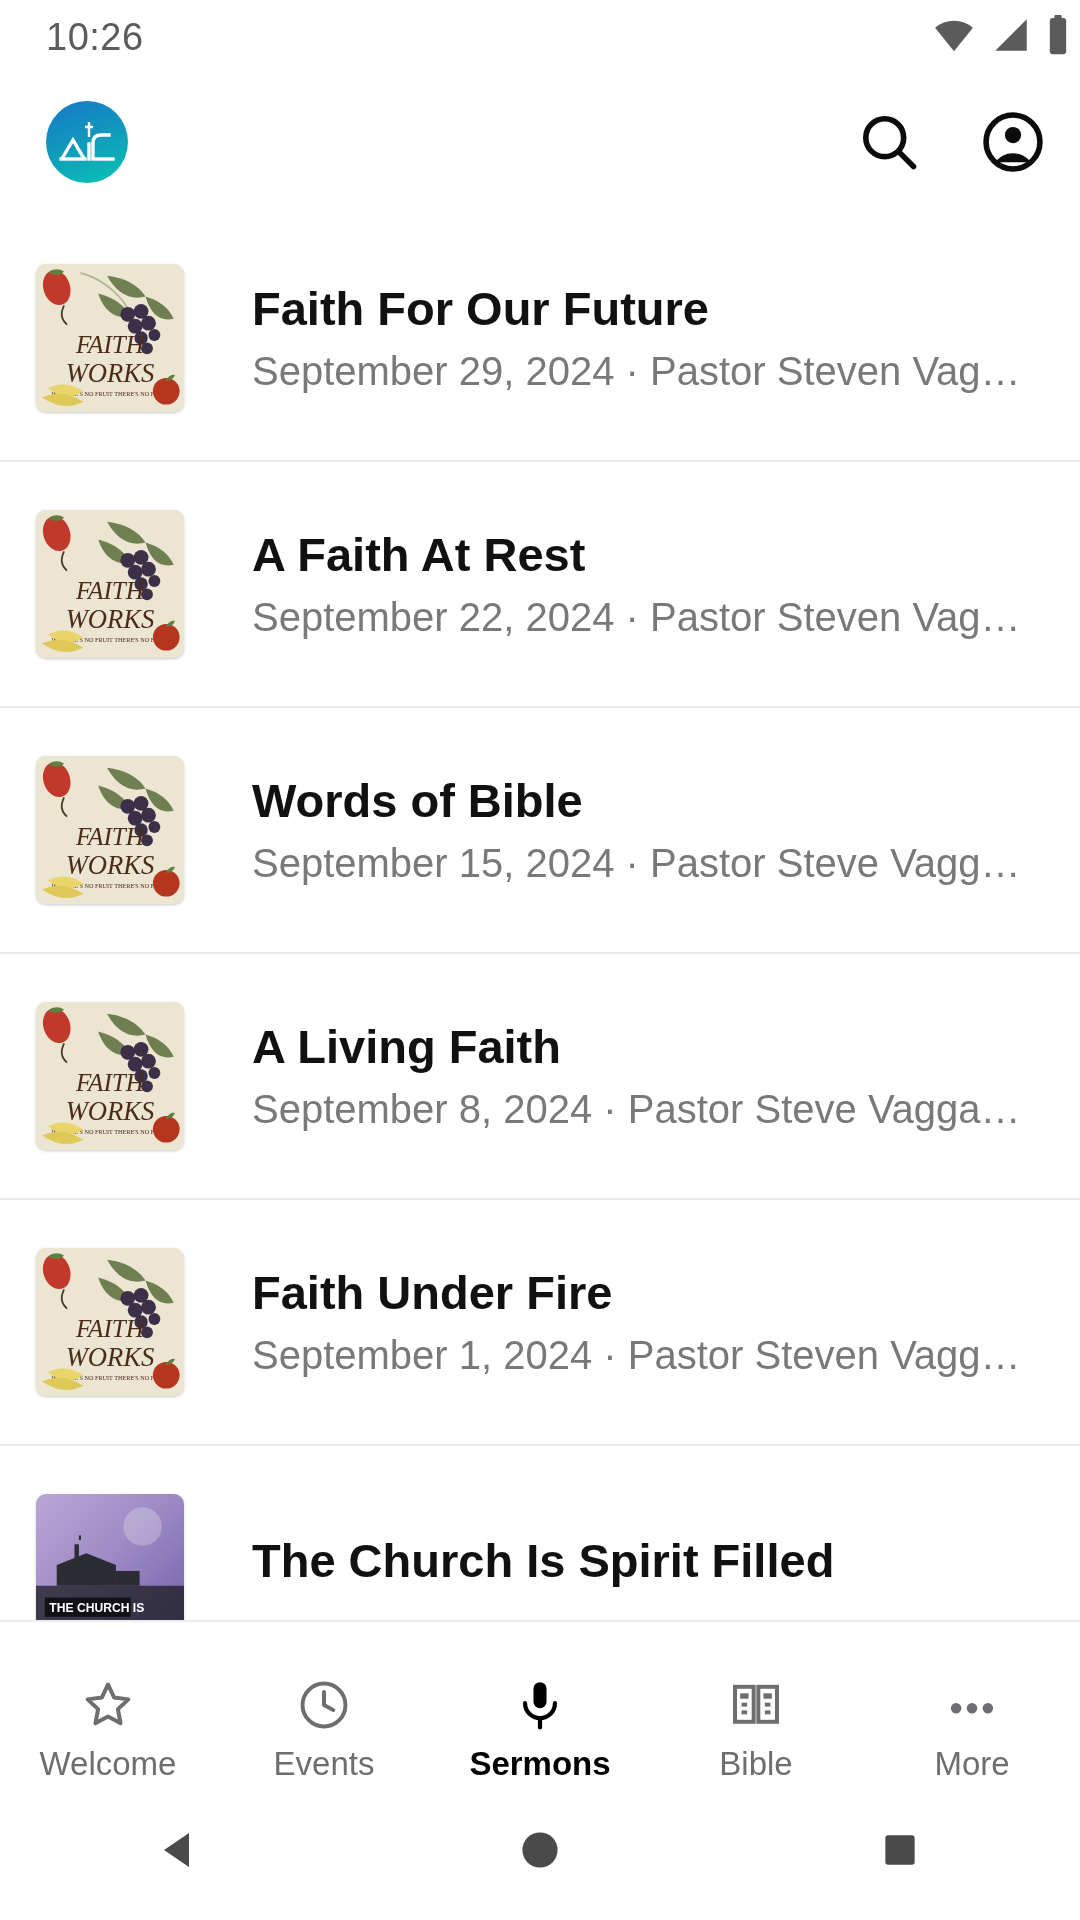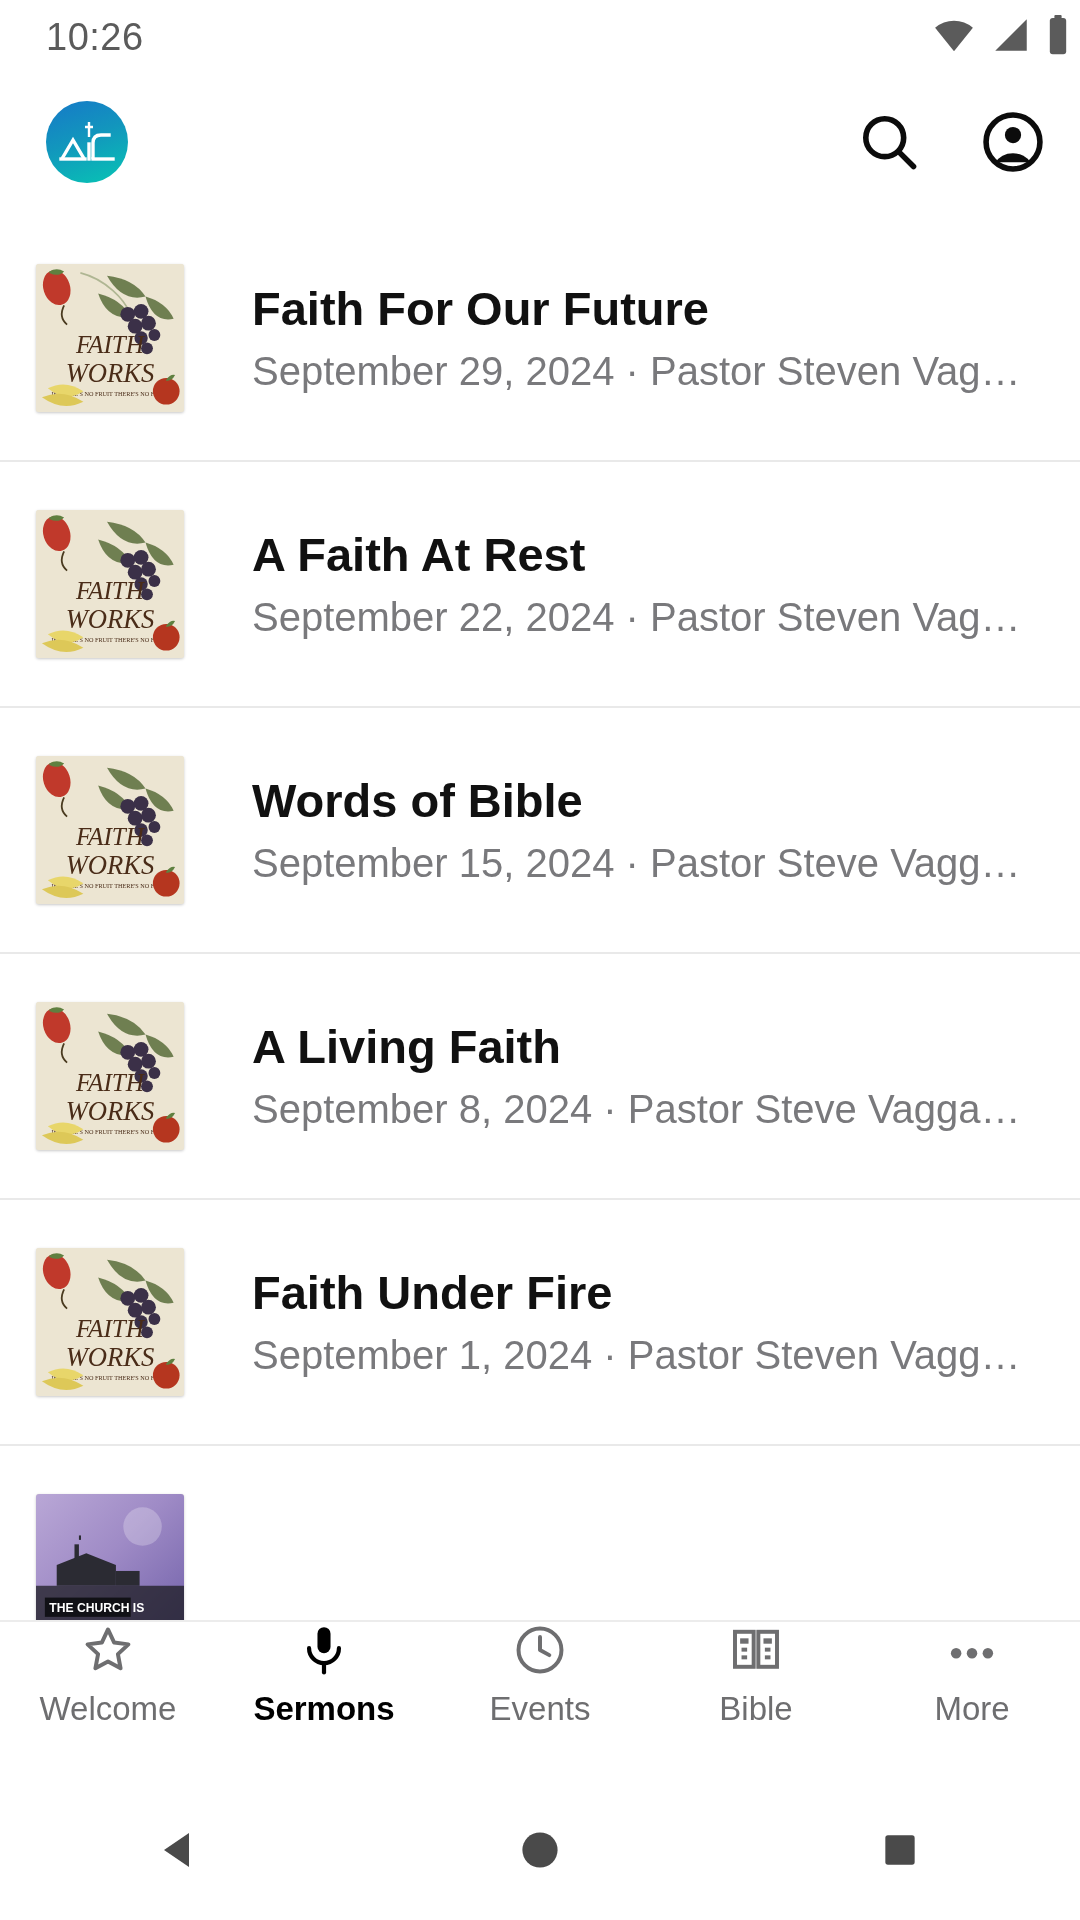--- a/index.html
+++ b/index.html
@@ -40,21 +40,21 @@
   .list{
     position:absolute; top:216px; left:0; width:1080px; height:1404px;
     overflow:hidden;
   }
   .row{
     position:relative; display:flex; align-items:center;
     height:246px; padding:0 34px 0 36px;
     border-bottom:2px solid #e9e9e9;
   }
   .thumb{
-    width:148px; height:148px; border-radius:3px; flex:0 0 auto;
+    width:148px; height:148px; border-radius:10px; flex:0 0 auto;
     overflow:hidden; position:relative;
     box-shadow:0 1px 3px rgba(0,0,0,.22);
     background:#ece6d4;
   }
   .thumb-faith{ background:#ece5d2; }
   .thumb svg{ display:block; width:100%; height:100%; }
   .rowtext{
     margin-left:68px; flex:1 1 auto; min-width:0;
   }
   .row-title{
@@ -63,21 +63,21 @@
   }
   .row-sub{
     margin-top:14px;
     font-size:40px; color:#79797c; line-height:1.12;
     white-space:nowrap; overflow:hidden;
   }
 
   
   .bottomnav{
     position:absolute; left:0; bottom:140px; width:1080px; height:160px;
-    background:#fff; display:flex; align-items:flex-start;
+    background:#fff; display:flex; align-items:flex-end;
     border-top:2px solid #ececec;
   }
   .navitem{
     flex:1 1 0; display:flex; flex-direction:column;
     align-items:center; justify-content:center; gap:14px;
   }
   .navicon{ height:56px; display:flex; align-items:flex-end; justify-content:center; }
   .navlabel{ font-size:33px; color:#6e6e70; line-height:1; }
   .navitem.active .navlabel{ color:#000; font-weight:bold; }
 
@@ -369,54 +369,58 @@
             <path d="M26 46 L26 34 L29 34 L29 46z"></path>
             <path d="M29 31 L29 28 L30.4 28 L30.4 31z"></path>
             <path d="M14 62 L14 48 L34 40 L54 48 L54 62z"></path>
             <path d="M54 62 L54 52 L70 52 L70 62z"></path>
           </g>
           <rect x="0" y="62" width="100" height="38" fill="#1c1c22" opacity=".75"></rect>
           <rect x="6" y="70" width="58" height="13" fill="#111116"></rect>
           <text x="9" y="80" font-size="8.2" fill="#ffffff" font-family="'Liberation Sans', sans-serif" font-weight="bold">THE CHURCH IS</text>
         </svg>
       </div>
+      <div class="rowtext">
+        <div class="row-title">The Church Is Spirit Filled</div>
+        <div class="row-sub"></div>
+      </div>
     </div>
 
   </div>
 
   <div class="bottomnav">
 
     <div class="navitem">
       <div class="navicon">
         <svg width="56" height="56" viewBox="0 0 24 24">
           <path d="M12 3.2 l2.65 5.6 6.1 .78 -4.5 4.2 1.15 6.06 -5.4 -2.95 -5.4 2.95 1.15 -6.06 -4.5 -4.2 6.1 -.78z" fill="none" stroke="#6e6e70" stroke-width="1.7" stroke-linejoin="round"></path>
         </svg>
       </div>
       <div class="navlabel">Welcome</div>
+    </div>
+
+    <div class="navitem">
+      <div class="navicon">
+        <svg width="56" height="56" viewBox="0 0 24 24">
+          <circle cx="12" cy="12" r="9.2" fill="none" stroke="#6e6e70" stroke-width="1.7"></circle>
+          <path d="M12 6.4 L12 12 L16 14.2" fill="none" stroke="#6e6e70" stroke-width="1.7" stroke-linecap="round" stroke-linejoin="round"></path>
+        </svg>
+      </div>
+      <div class="navlabel">Events</div>
     </div>
 
     <div class="navitem active">
       <div class="navicon">
         <svg width="56" height="56" viewBox="0 0 24 24">
           <rect x="9.2" y="2.2" width="5.6" height="11.2" rx="2.8" fill="#000"></rect>
           <path d="M5.6 11.2 a6.4 6.4 0 0 0 12.8 0" fill="none" stroke="#000" stroke-width="1.8" stroke-linecap="round"></path>
           <line x1="12" y1="17.6" x2="12" y2="21.6" stroke="#000" stroke-width="1.8" stroke-linecap="round"></line>
         </svg>
       </div>
       <div class="navlabel">Sermons</div>
-    </div>
-
-    <div class="navitem">
-      <div class="navicon">
-        <svg width="56" height="56" viewBox="0 0 24 24">
-          <circle cx="12" cy="12" r="9.2" fill="none" stroke="#6e6e70" stroke-width="1.7"></circle>
-          <path d="M12 6.4 L12 12 L16 14.2" fill="none" stroke="#6e6e70" stroke-width="1.7" stroke-linecap="round" stroke-linejoin="round"></path>
-        </svg>
-      </div>
-      <div class="navlabel">Events</div>
     </div>
 
     <div class="navitem">
       <div class="navicon">
         <svg width="56" height="56" viewBox="0 0 24 24">
           <rect x="3" y="4.2" width="8" height="15" fill="none" stroke="#6e6e70" stroke-width="1.7"></rect>
           <rect x="13" y="4.2" width="8" height="15" fill="none" stroke="#6e6e70" stroke-width="1.7"></rect>
           <g fill="#6e6e70">
             <rect x="5.2" y="7" width="3.6" height="2.3"></rect>
             <rect x="5.8" y="11" width="2.4" height="1.7"></rect>

